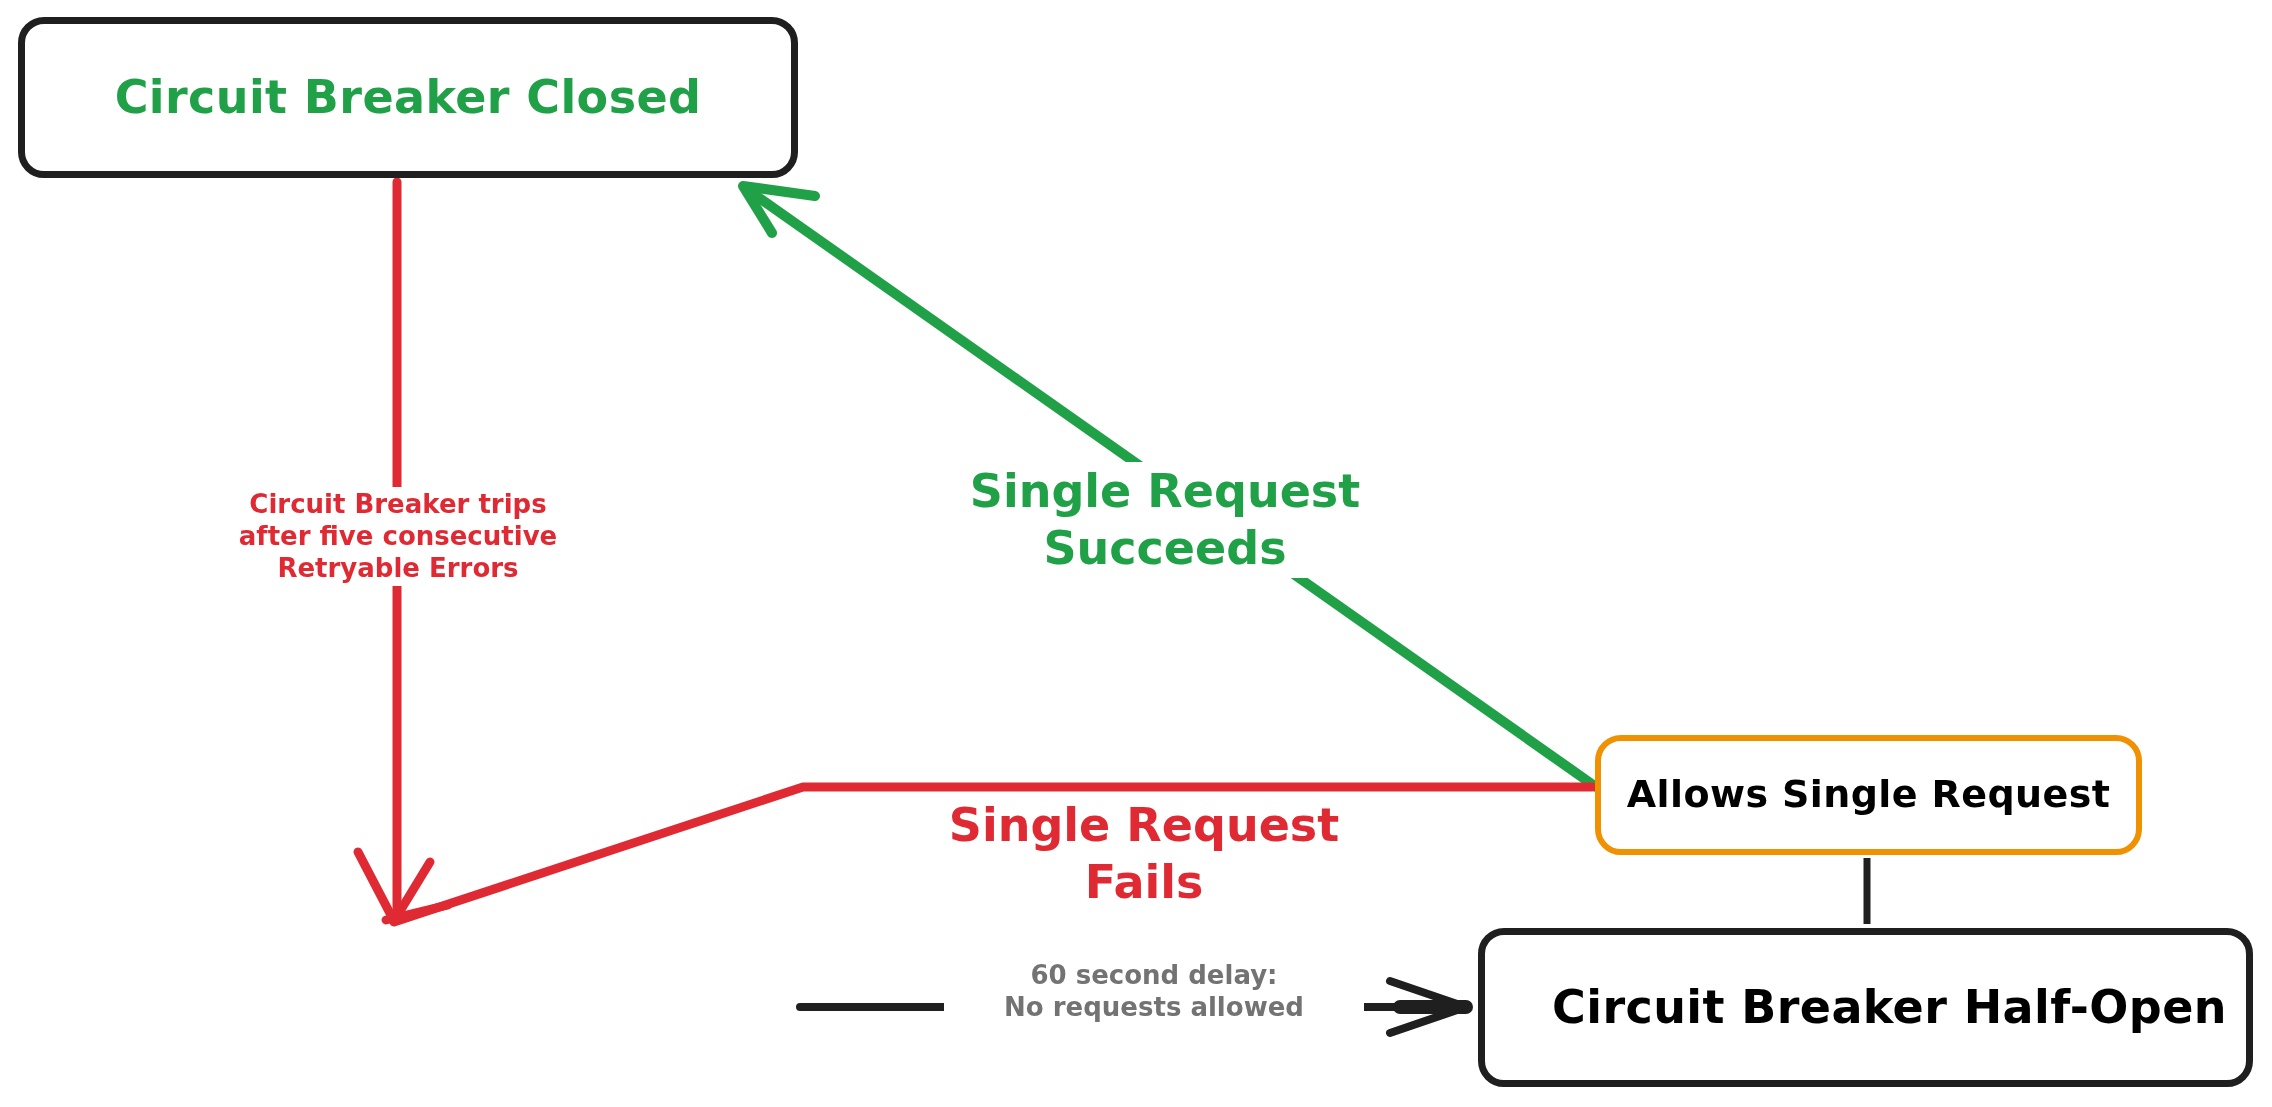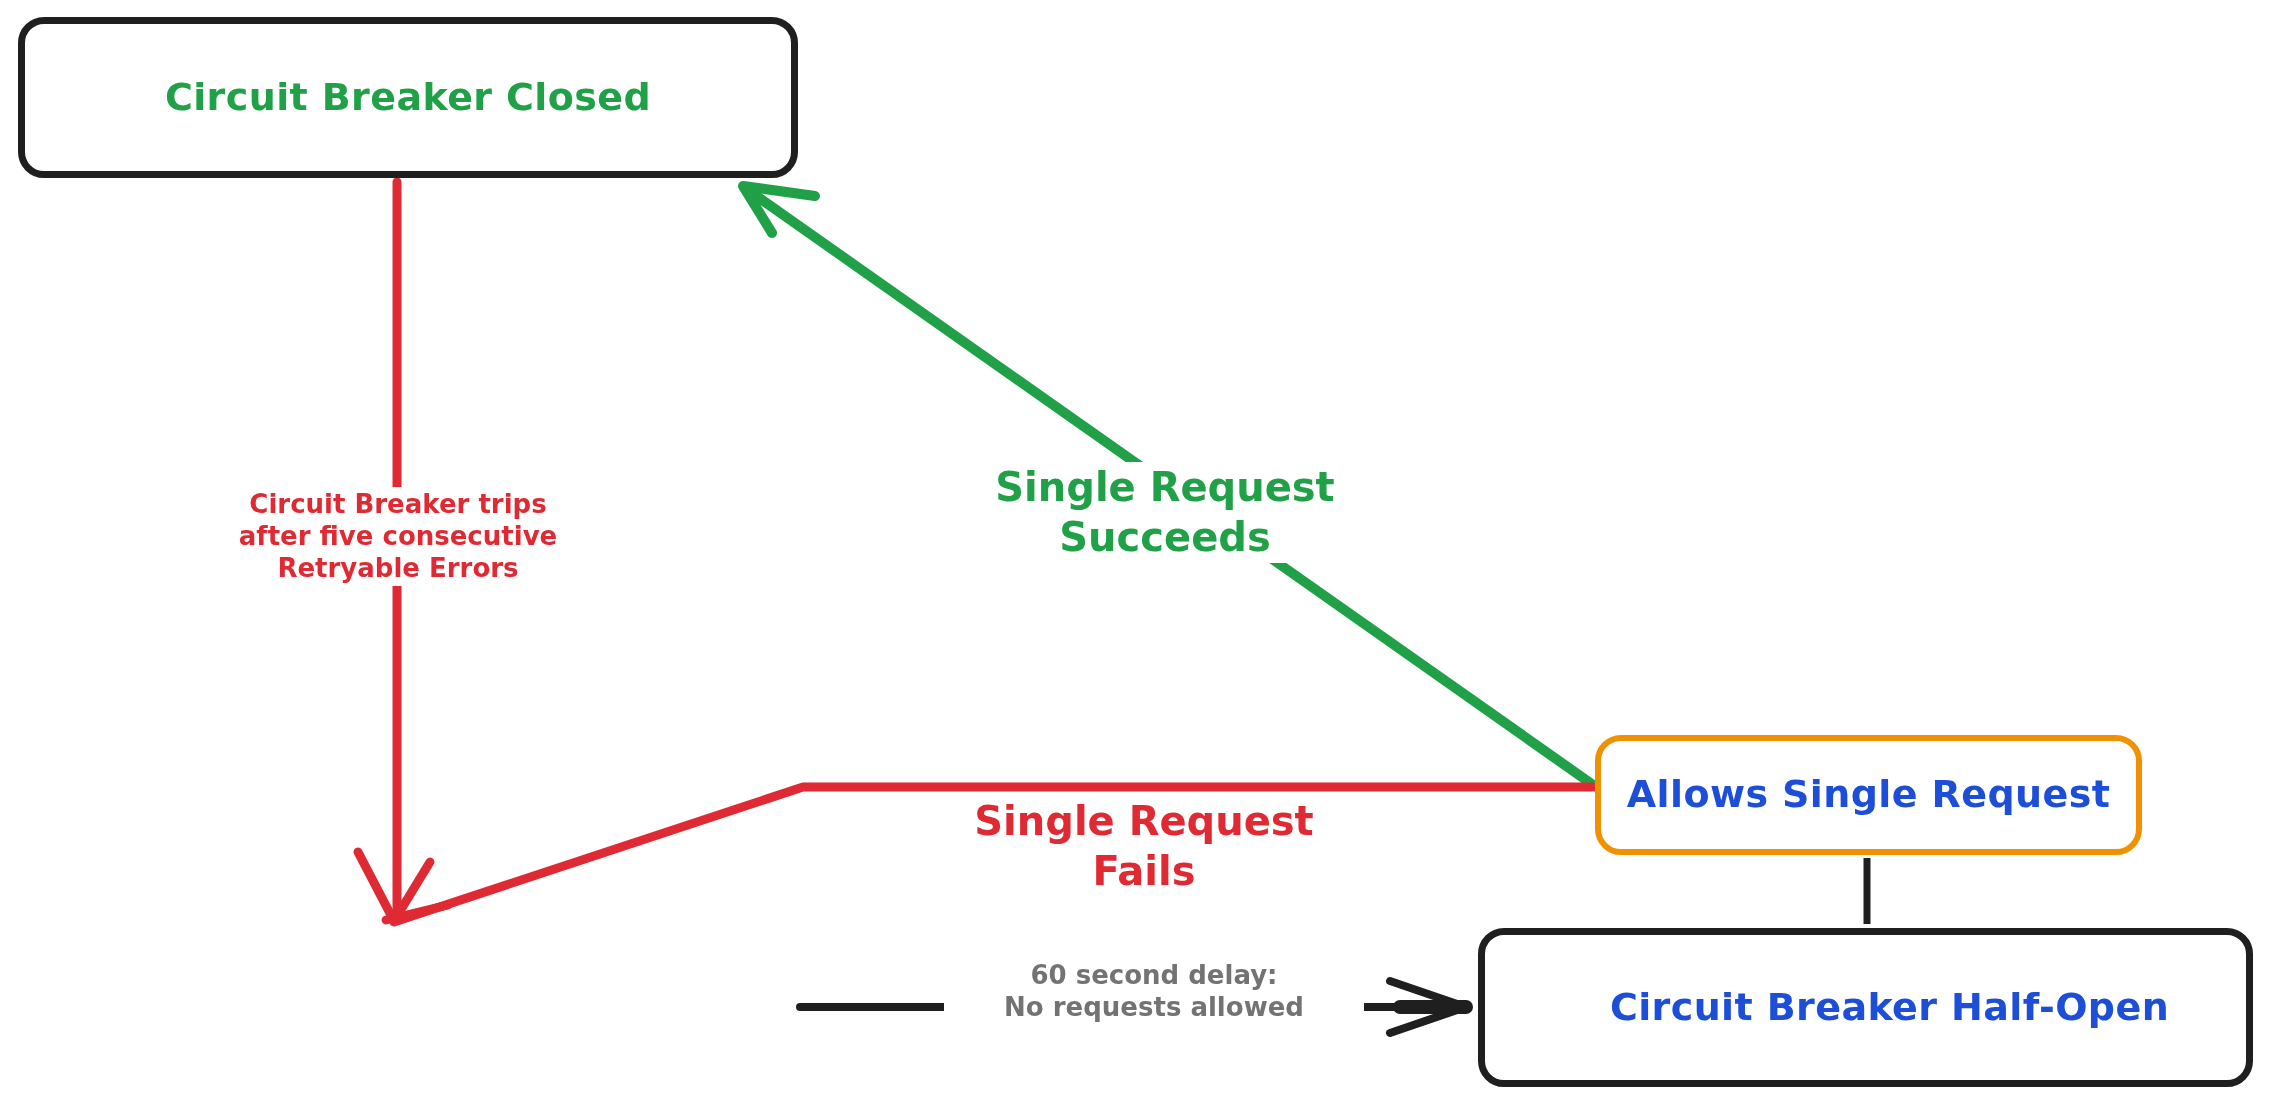--- a/index.html
+++ b/index.html
@@ -45,40 +45,40 @@
     border-width: 6px;
     border-radius: 26px;
   }
   .node-label {
     font-family: "DejaVu Sans", sans-serif;
     font-weight: 600;
     letter-spacing: 0.4px;
     line-height: 1.1;
     white-space: nowrap;
   }
-  .label-xl { font-size: 38px; }
+  .label-xl { font-size: 46px; }
   .label-lg { font-size: 38px; }
   .t-green  { color: #20a047; }
   .t-red    { color: #e02a33; }
-  .t-orange { color: #1d4ed8; }
+  .t-orange { color: #000000; }
   .t-black  { color: #737373; }
 
   .edge-label {
     position: absolute;
     font-family: "DejaVu Sans", sans-serif;
     font-weight: 600;
     line-height: 1.24;
     text-align: center;
     white-space: pre-line;
     background: #ffffff;
     padding: 1px 6px;
     box-sizing: border-box;
   }
   .edge-label.sz-md { font-size: 26px; }
-  .edge-label.sz-lg { font-size: 40px; }
+  .edge-label.sz-lg { font-size: 46px; }
 </style>
 </head>
 <body>
 
 <div id="diagram-root">
 
   <svg id="diagram-svg" viewBox="0 0 2272 1107" xmlns="http://www.w3.org/2000/svg">
 
     <g>
       <path d="M 397 182 L 397 918" stroke="#e02a33" stroke-width="9" fill="none" stroke-linecap="round"></path>

